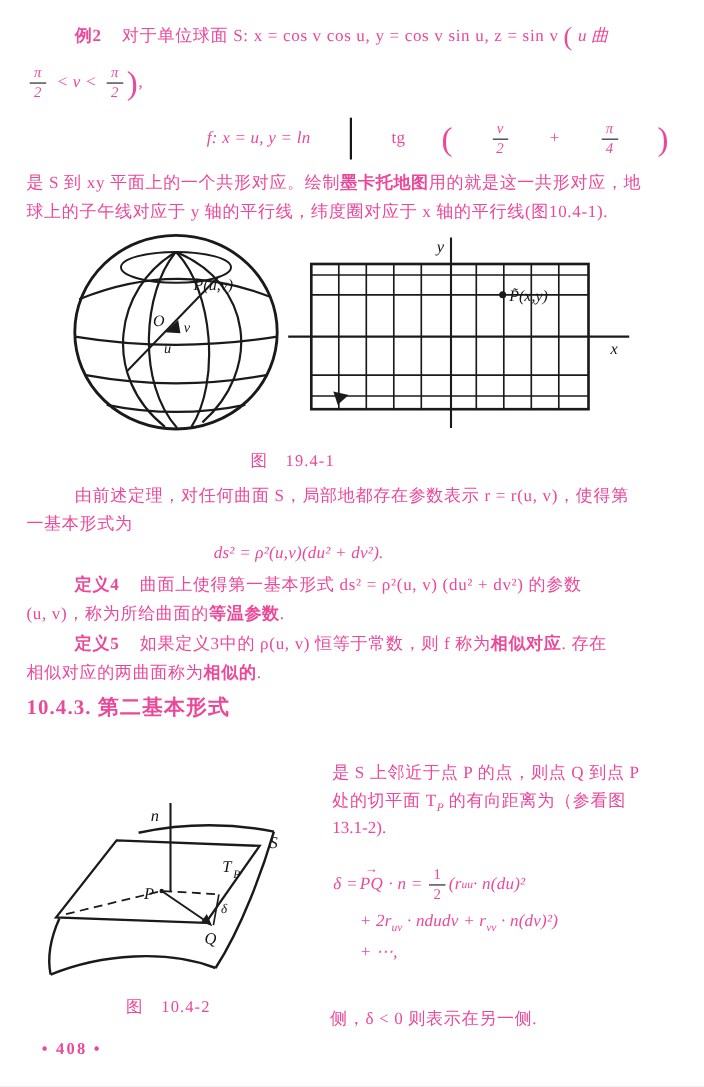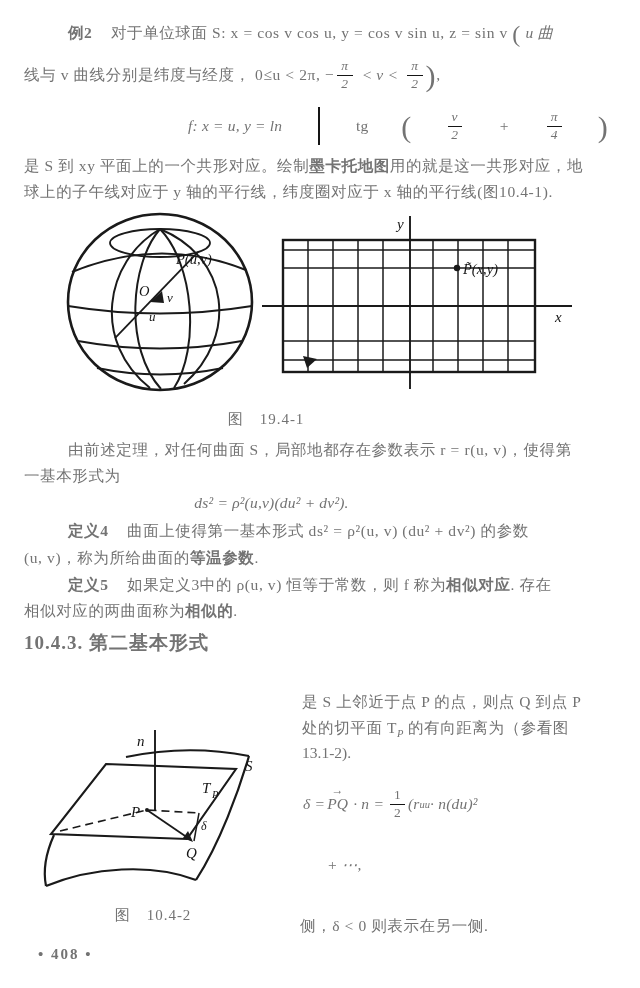--- a/index.html
+++ b/index.html
@@ -1,18 +1,18 @@
 <!DOCTYPE html>
 <html><head>
 <meta charset="utf-8">
 <style>
   html,body{margin:0;padding:0;background:#d8d8d4;}
   .page{
     position:relative;width:640px;height:988px;margin:0 auto;
-    background:#ffffff;color:#737373;
+    background:#ffffff;color:#ec4899;
     font-family:"Liberation Serif","DejaVu Serif",serif;
     font-size:15.5px;overflow:hidden;
   }
   .abs{position:absolute;white-space:nowrap;}
   .cjk{letter-spacing:0.6px;}
   b,.bold{font-weight:700;}
   .mi{font-style:italic;letter-spacing:0.2px;}
   .flexline{display:flex;align-items:center;}
   .frac{display:inline-flex;flex-direction:column;align-items:center;
         line-height:1.05;font-style:italic;margin:0 3px;font-size:13.5px;}
@@ -38,21 +38,20 @@
 <div class="page">
 
   <div class="abs cjk" style="left:24px;top:22px;">
     <span style="margin-left:44px" class="bold">例2</span>
     <span style="margin-left:14px">对于单位球面 S: x = cos v cos u,  y = cos v sin u,  z = sin v</span>
     <span class="midp">(</span>
     <span class="mi">u 曲</span>
   </div>
 
   <div class="abs cjk flexline" style="left:24px;top:52px;height:46px;">
-    <span>线与 v 曲线分别是纬度与经度， 0≤u &lt; 2π,  −</span>
     <span class="frac">
       <span class="num">π</span>
       <span class="den">2</span>
     </span>
     <span class="mi" style="margin:0 6px">&lt; v &lt;</span>
     <span class="frac">
       <span class="num">π</span>
       <span class="den">2</span>
     </span>
     <span class="bigp">)</span>
@@ -173,20 +172,23 @@
     </span>
     <span style="margin:0 3px">· n =</span>
     <span class="frac" style="font-style:italic">
       <span class="num" style="font-style:normal">1</span>
       <span class="den" style="font-style:normal">2</span>
     </span>
     <span>(r</span>
       <span class="s">uu</span>
       <span> · n(du)²</span>
   </div>
+  <div class="abs mi" style="left:327px;top:829px;">
+    <span>+ 2r</span><span class="s">uv</span><span> · ndudv + r</span><span class="s">vv</span><span> · n(dv)²)</span>
+  </div>
   <div class="abs mi" style="left:327px;top:856px;">+ ⋯,</div>
 
   <div class="abs cjk" style="left:300px;top:916px;">侧，δ &lt; 0 则表示在另一侧.</div>
 
   <svg style="left:28px;top:726px" width="270" height="180" viewBox="28 726 270 180">
     <g fill="none" stroke="#1a1a1a">
       <path d="M155,730 V810" stroke-width="1.9"></path>
       <polygon points="106,764 236,769 187,839 51,834" stroke-width="2.1"></polygon>
       <path d="M126,757 Q188,744 249,756" stroke-width="2.2"></path>
       <path d="M249,756 C239,790 220,843 196,880" stroke-width="2.2"></path>

